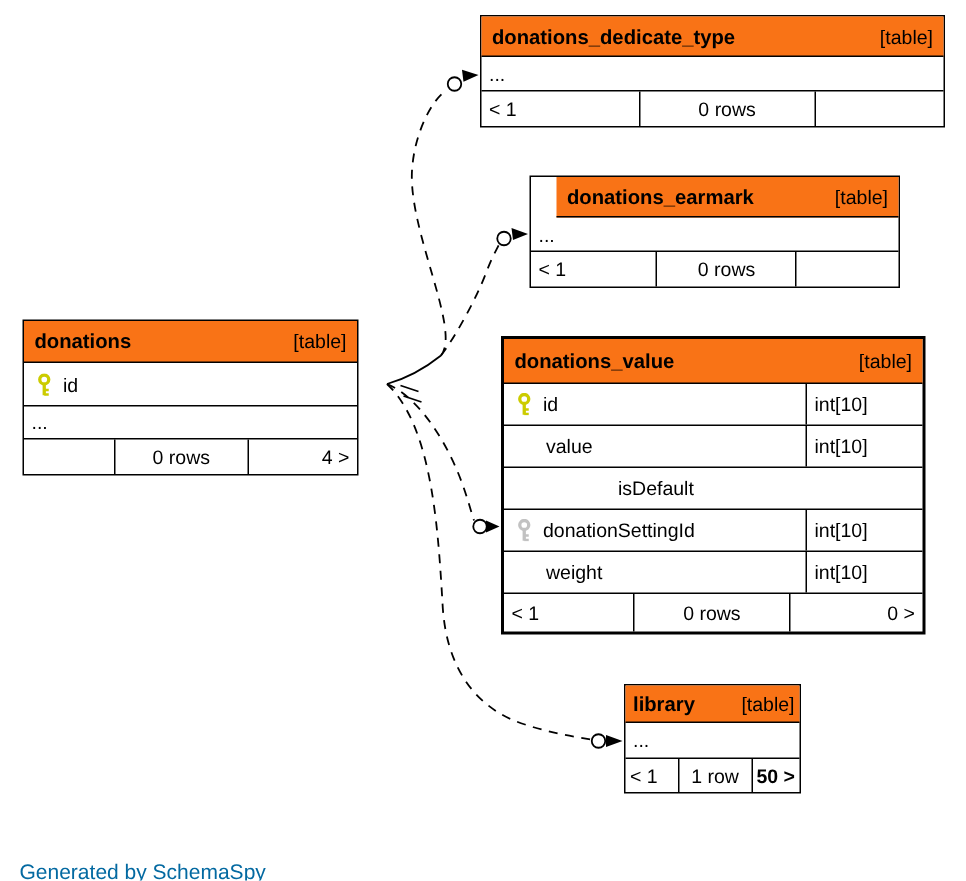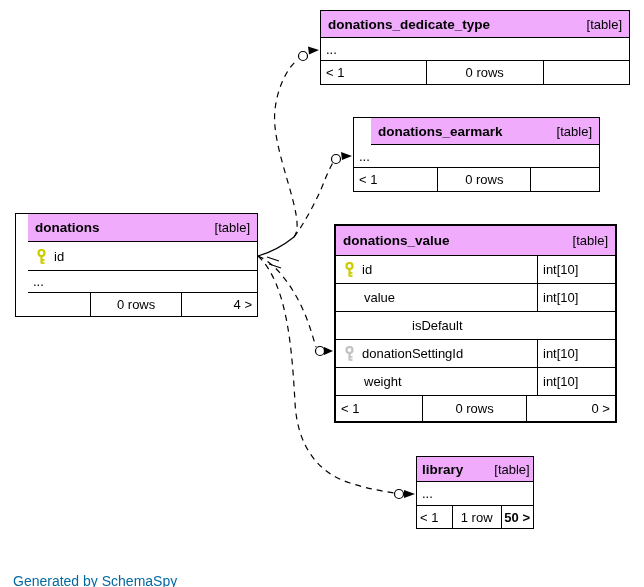--- a/index.html
+++ b/index.html
@@ -4,21 +4,21 @@
 <style>
   html,body { margin:0; padding:0; }
   body {
     width:644px; height:587px; position:relative; background:#ffffff;
     font-family:"Liberation Sans", sans-serif; color:#000; overflow:hidden;
   }
   .tbl { position:absolute; border:1px solid #000; background:#fff; font-size:13px; box-sizing:border-box; }
   .tbl.focus { border-width:2px; }
   .tbl-hdr {
     display:flex; justify-content:space-between; align-items:center;
-    background:#f0abfc; padding:0 7px; border-bottom:1px solid #000; box-sizing:border-box;
+    background:#f97316; padding:0 7px; border-bottom:1px solid #000; box-sizing:border-box;
   }
   .tbl-name { font-weight:bold; font-size:13.5px; white-space:nowrap; }
   .tbl-tag { font-size:13px; margin-left:10px; white-space:nowrap; }
   .col-row { display:flex; align-items:center; border-bottom:1px solid #000; box-sizing:border-box; }
   .col-cell { flex:1; display:flex; align-items:center; padding-left:8px; min-width:0; }
   .col-cell.noicon { padding-left:28px; }
   .key-ic { width:11px; height:15px; margin-right:7px; flex:0 0 auto; }
   .type-cell { width:78px; flex:0 0 auto; align-self:stretch; display:flex; align-items:center;
     border-left:1px solid #000; padding-left:5px; box-sizing:border-box; }
   .ell-row { display:flex; align-items:center; border-bottom:1px solid #000; padding-left:5px; box-sizing:border-box; }
@@ -84,21 +84,21 @@
     <span class="tbl-tag">[table]</span>
   </div>
   <div class="ell-row" style="height:23px;">...</div>
   <div class="ftr" style="height:23px;">
     <div class="ftr-cell al" style="width:34%;">&lt; 1</div>
     <div class="ftr-cell ac" style="width:38%;">0 rows</div>
     <div class="ftr-cell ar" style="width:28%;"></div>
   </div>
 </div>
 
-<div class="tbl" style="left:15px; top:213px; width:243px;padding-left:12px;">
+<div class="tbl" style="left:15px; top:213px; width:224px;">
   <div class="tbl-hdr" style="height:28px;">
     <span class="tbl-name">donations</span>
     <span class="tbl-tag">[table]</span>
   </div>
   <div class="col-row" style="height:29px;">
     <div class="col-cell">
       <svg class="key-ic" viewBox="0 0 11 15" color="#cccc00">
         <circle cx="5.5" cy="4" r="3" fill="none" stroke="currentColor" stroke-width="2.2"></circle>
         <line x1="5.5" y1="7" x2="5.5" y2="14.5" stroke="currentColor" stroke-width="2.2"></line>
         <line x1="5.5" y1="11" x2="8.5" y2="11" stroke="currentColor" stroke-width="1.8"></line>

